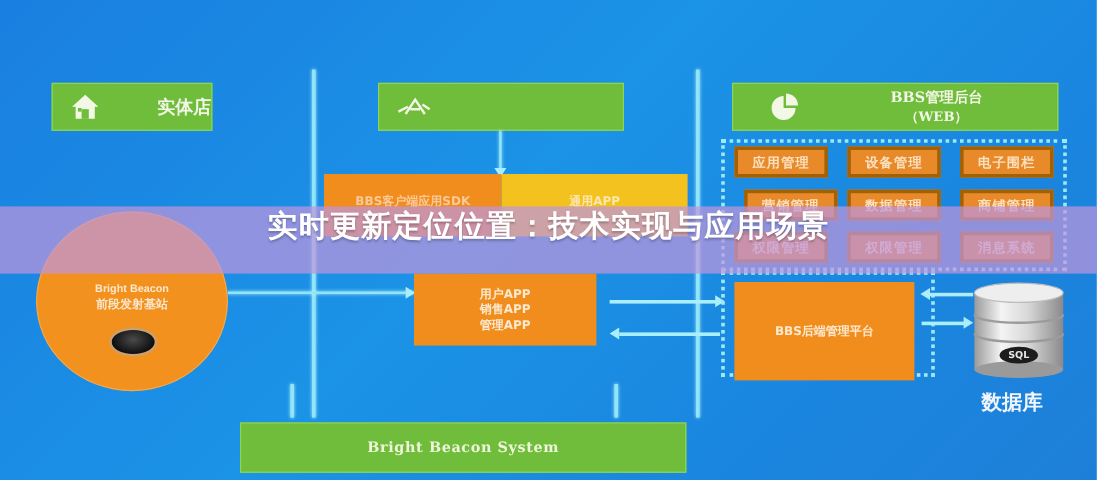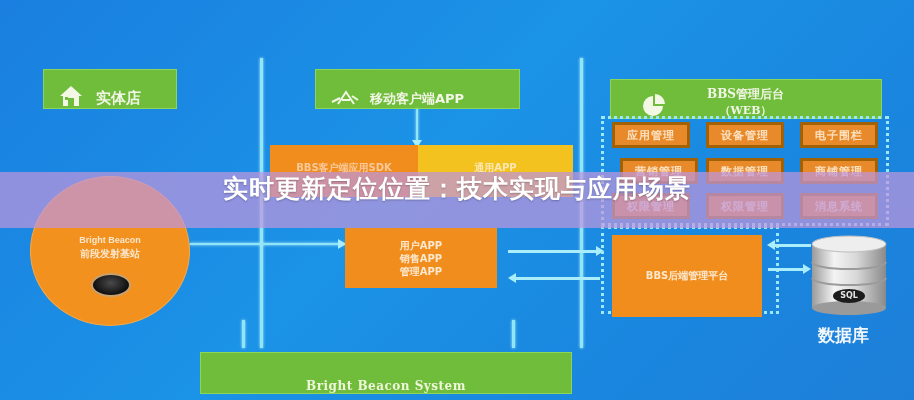--- a/index.html
+++ b/index.html
@@ -7,21 +7,21 @@
   body {
     position: relative;
     font-family: "DejaVu Sans", sans-serif;
     background: linear-gradient(135deg, #1a7fe0 0%, #1b93e6 45%, #1a86df 75%, #1e7fd8 100%);
   }
   .abs { position: absolute; }
   .vline { position: absolute; width: 3px; background: #8ee6f7; box-shadow: 0 0 3px #bff3ff; }
   .hline { position: absolute; height: 3px; background: #8ee6f7; box-shadow: 0 0 3px #bff3ff; }
   .green-box {
     position: absolute; background: #6fbd3a; border: 1px solid #8bd65a;
-    color: #f2f6e6; font-weight: bold; display: flex; align-items: flex-end;
+    color: #f2f6e6; font-weight: bold; display: flex; align-items: center; gap: 35px;
   }
   .orange { background: #f18d1d; }
   .yellow { background: #f4c21e; }
   .mod {
     position: absolute; width: 78px; height: 26px; background: #e8892a;
     border: 3px solid #a16207;
     color: #fbe1c0; font-size: 11px; font-weight: bold;
     display: flex; align-items: center; justify-content: center; letter-spacing: 1px;
   }
   .dashed {
@@ -67,21 +67,20 @@
 
 <div class="hline" style="left:190px; top:243px; width:155px; height:2px;"></div>
 <div class="arrowhead-r" style="left:338px; top:239px;"></div>
 
 <div class="green-box" style="left:315px; top:69px; width:205px; height:40px; padding-left:14px;">
   <span style="display:inline-block; width:30px; height:20px;">
     <svg width="30" height="20" viewBox="0 0 30 20">
       <path d="M2 14 L10 10 M8 16 L16 4 L24 16 M12 12 L20 12 M22 8 L28 12" stroke="#f3f7e6" stroke-width="2" fill="none"></path>
     </svg>
   </span>
-  <span style="margin-left:10px; font-size:13px;">移动客户端APP</span>
 </div>
 
 <div class="vline" style="left:416px; top:109px; width:2px; height:33px;"></div>
 <div class="arrowhead-d" style="left:412px; top:140px;"></div>
 
 <div class="abs orange" style="left:270px; top:145px; width:148px; height:52px; display:flex; align-items:flex-start; justify-content:center; padding-top:16px;">
   <span style="font-size:10px; font-weight:bold; color:#f9c99a;">BBS客户端应用SDK</span>
 </div>
 <div class="abs yellow" style="left:418px; top:145px; width:155px; height:52px; display:flex; align-items:flex-start; justify-content:center; padding-top:16px;">
   <span style="font-size:10px; font-weight:bold; color:#fbe7b0;">通用APP</span>
@@ -91,21 +90,21 @@
   <span style="font-size:10px; font-weight:bold; color:#fde9cf; line-height:13px;">用户APP</span>
   <span style="font-size:10px; font-weight:bold; color:#fde9cf; line-height:13px;">销售APP</span>
   <span style="font-size:10px; font-weight:bold; color:#fde9cf; line-height:13px;">管理APP</span>
 </div>
 
 <div class="arrow-line" style="left:508px; top:250px; width:90px;"></div>
 <div class="arrowhead-r" style="left:596px; top:246px;"></div>
 <div class="arrow-line" style="left:516px; top:277px; width:84px;"></div>
 <div class="arrowhead-l" style="left:508px; top:273px;"></div>
 
-<div class="green-box" style="left:610px; top:79px; width:272px; height:40px; padding-left:30px;">
+<div class="green-box" style="left:610px; top:69px; width:272px; height:40px; padding-left:30px;">
   <span style="display:inline-block; width:26px; height:26px;">
     <svg width="26" height="26" viewBox="0 0 26 26">
       <path d="M12 4 A10 10 0 1 0 22 14 L12 14 Z" fill="#f3f7e6"></path>
       <path d="M14 2 A10 10 0 0 1 24 12 L14 12 Z" fill="#f3f7e6"></path>
     </svg>
   </span>
   <div style="margin-left:40px; display:flex; flex-direction:column; align-items:center;">
     <span style="font-size:12px; font-family:'DejaVu Serif', serif;">BBS管理后台</span>
     <span style="font-size:11px; font-family:'DejaVu Serif', serif;">（WEB）</span>
   </div>

